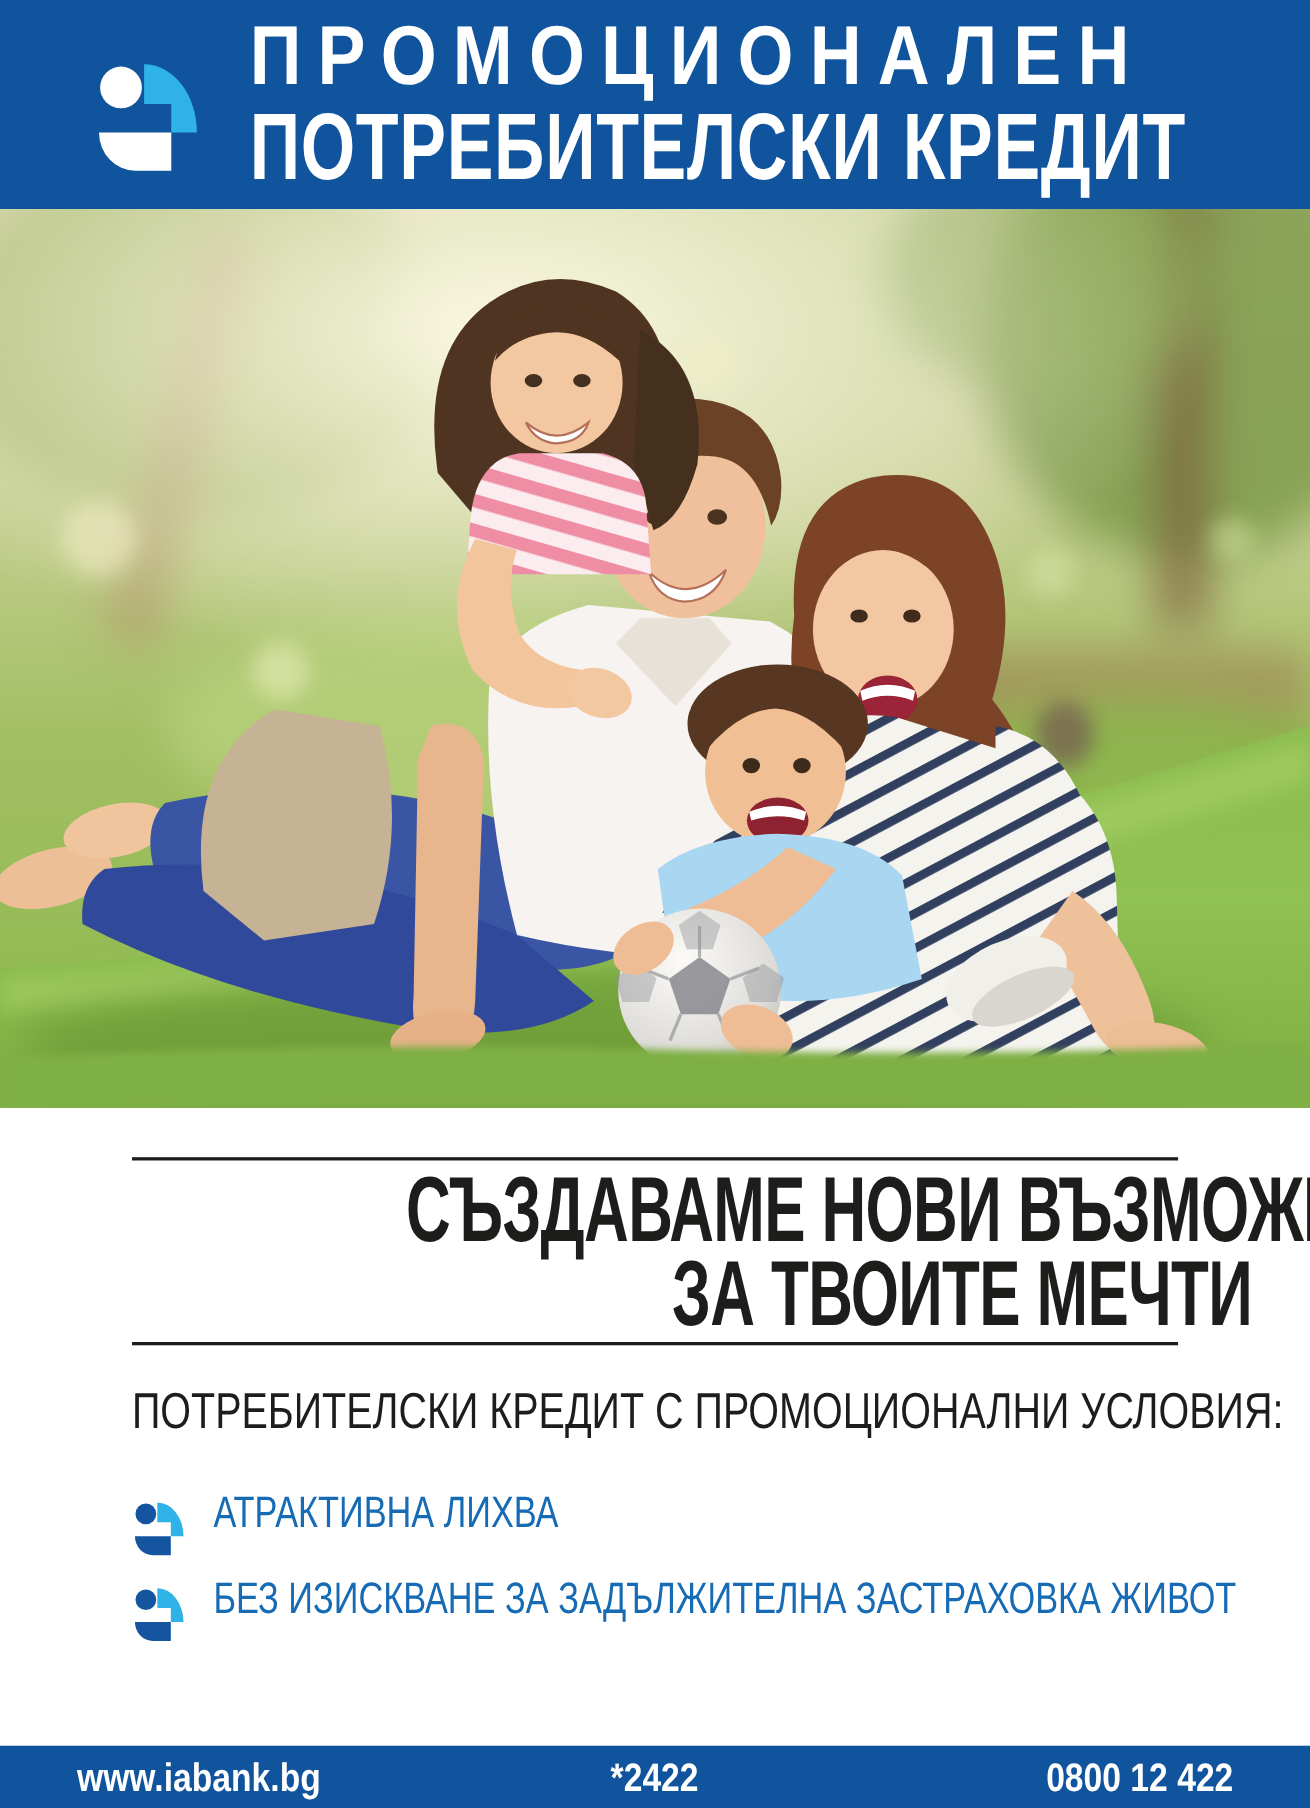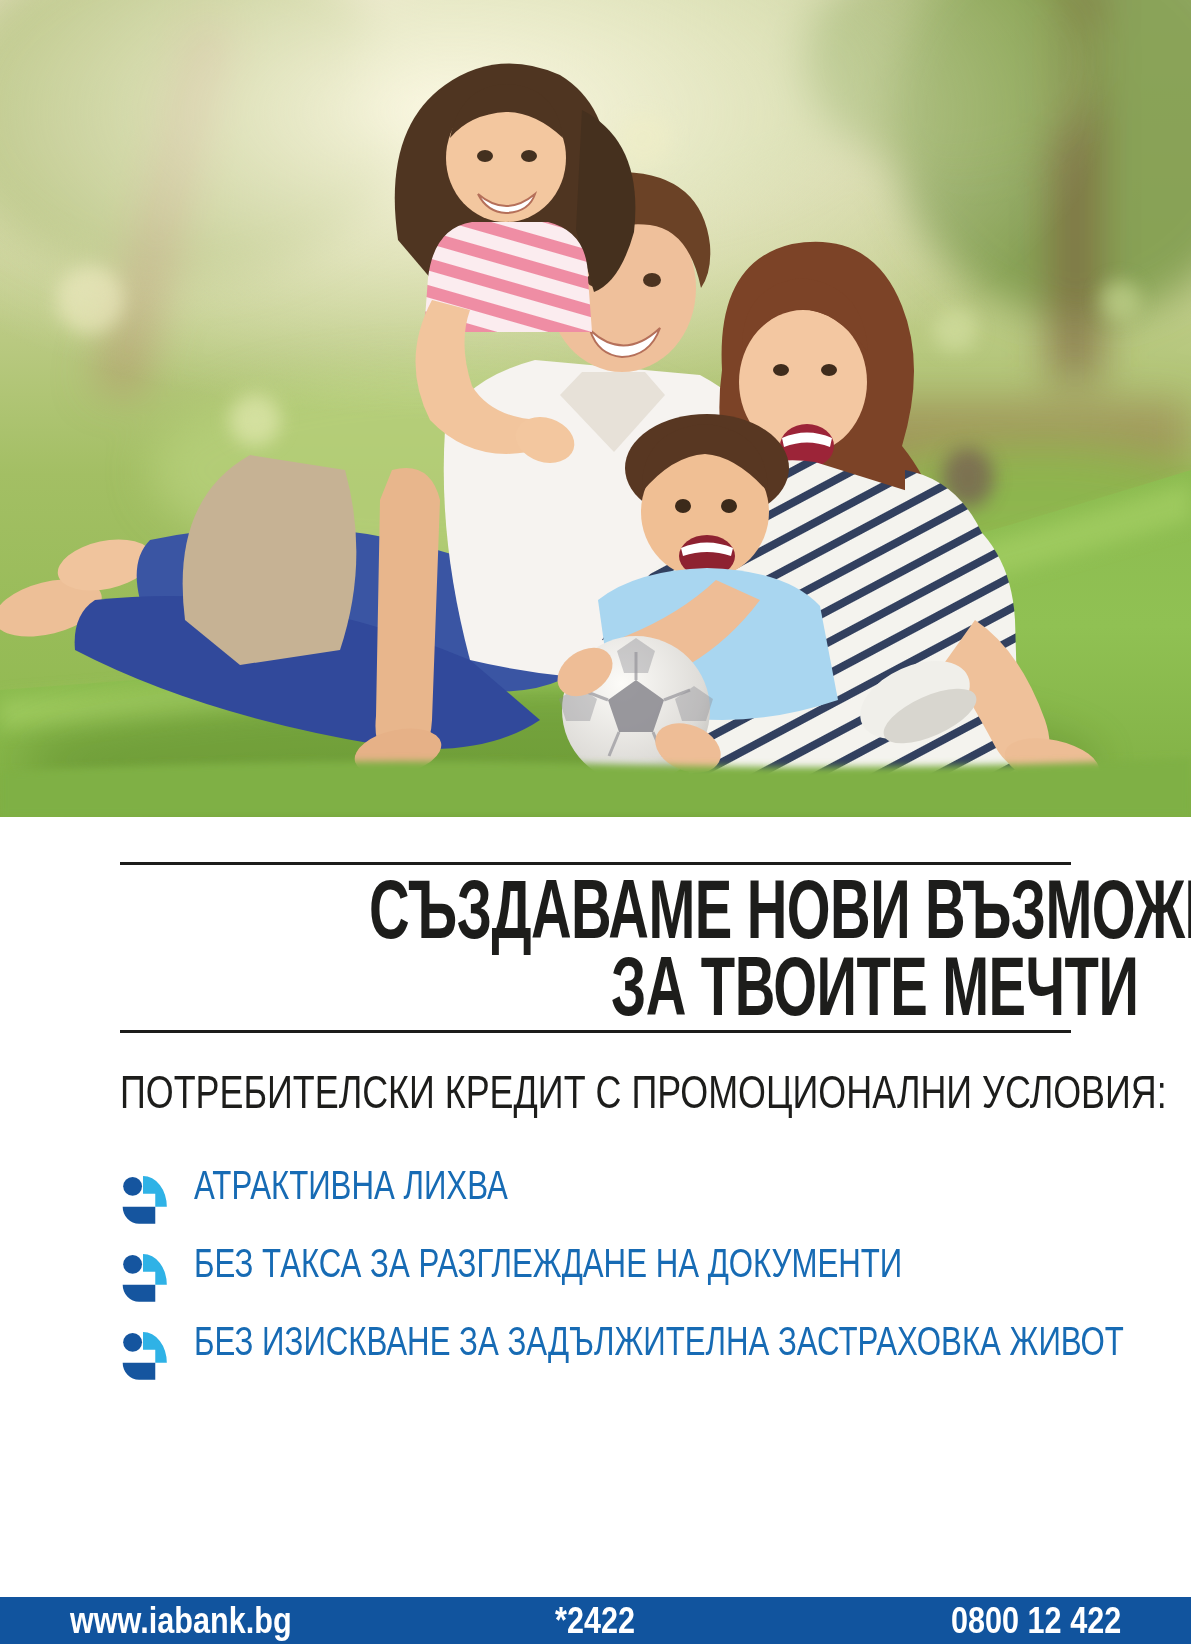--- a/index.html
+++ b/index.html
@@ -45,35 +45,46 @@
   }
   .bullets{ list-style:none; margin-top:44px; }
   .bullet{ display:flex; margin-bottom:16px; height:62px; }
   .bicon{ width:50px; height:62px; flex:0 0 auto; }
   .btext{
     margin-left:24px; font-size:40px; font-weight:400; color:#176bb4;
     transform:scaleX(0.78); transform-origin:left center; white-space:nowrap;
   }
   
   .ftr{
-    position:absolute; left:0; right:0; bottom:0; height:47px;
+    position:absolute; left:0; right:0; bottom:0; height:57px;
     background:#11549e; color:#ffffff;
     display:grid; grid-template-columns:1fr auto 1fr; align-items:center;
     padding:0 70px;
   }
   .ftr > div{ font-size:36px; font-weight:700; white-space:nowrap; }
   .f-left{ justify-self:start; transform:scaleX(0.85); transform-origin:left center; }
   .f-center{ justify-self:center; transform:scaleX(0.85); transform-origin:center; }
   .f-right{ justify-self:end; transform:scaleX(0.85); transform-origin:right center; }
 </style>
 </head>
 <body>
 
 <div class="page">
 
+  <header class="hdr">
+    <svg class="hdr-logo" viewBox="0 0 100 125" aria-hidden="true">
+      <path d="M 46 26 A 48 62 0 0 1 94 88 L 70.7 88 L 70.7 62 L 46 62 Z" fill="#2fb2e6"></path>
+      <circle cx="25" cy="47" r="19" fill="#ffffff"></circle>
+      <path d="M 5 88 L 70.7 88 L 70.7 122.7 L 38 122.7 A 33 34.7 0 0 1 5 88 Z" fill="#ffffff"></path>
+    </svg>
+    <div class="hdr-titles">
+      <div class="t1">ПРОМОЦИОНАЛЕН</div>
+      <div class="t2">ПОТРЕБИТЕЛСКИ КРЕДИТ</div>
+    </div>
+  </header>
 
   <div class="photo">
     <svg viewBox="0 0 1191 817" preserveAspectRatio="none" aria-hidden="true">
       <defs>
         <linearGradient id="bgGrad" x1="0" y1="0" x2="0" y2="1">
           <stop offset="0" stop-color="#d8d5ae"></stop>
           <stop offset="0.32" stop-color="#c6cf92"></stop>
           <stop offset="0.58" stop-color="#a3bf64"></stop>
           <stop offset="1" stop-color="#8ab84a"></stop>
         </linearGradient>
@@ -255,28 +266,20 @@
           <path d="M 5 88 L 70.7 88 L 70.7 122.7 L 38 122.7 A 33 34.7 0 0 1 5 88 Z" fill="#15559f"></path>
         </svg>
         <span class="btext">АТРАКТИВНА ЛИХВА</span>
       </li>
       <li class="bullet">
         <svg class="bicon" viewBox="0 0 100 125" aria-hidden="true">
           <path d="M 46 26 A 48 62 0 0 1 94 88 L 70.7 88 L 70.7 62 L 46 62 Z" fill="#2fb2e6"></path>
           <circle cx="25" cy="47" r="19" fill="#15559f"></circle>
           <path d="M 5 88 L 70.7 88 L 70.7 122.7 L 38 122.7 A 33 34.7 0 0 1 5 88 Z" fill="#15559f"></path>
         </svg>
-        <span class="btext">БЕЗ ТАКСА ЗА РАЗГЛЕЖДАНЕ НА ДОКУМЕНТИ</span>
-      </li>
-      <li class="bullet">
-        <svg class="bicon" viewBox="0 0 100 125" aria-hidden="true">
-          <path d="M 46 26 A 48 62 0 0 1 94 88 L 70.7 88 L 70.7 62 L 46 62 Z" fill="#2fb2e6"></path>
-          <circle cx="25" cy="47" r="19" fill="#15559f"></circle>
-          <path d="M 5 88 L 70.7 88 L 70.7 122.7 L 38 122.7 A 33 34.7 0 0 1 5 88 Z" fill="#15559f"></path>
-        </svg>
         <span class="btext">БЕЗ ИЗИСКВАНЕ ЗА ЗАДЪЛЖИТЕЛНА ЗАСТРАХОВКА ЖИВОТ</span>
       </li>
     </ul>
   </main>
 
   <footer class="ftr">
     <div class="f-left">www.iabank.bg</div>
     <div class="f-center">*2422</div>
     <div class="f-right">0800 12 422</div>
   </footer>

